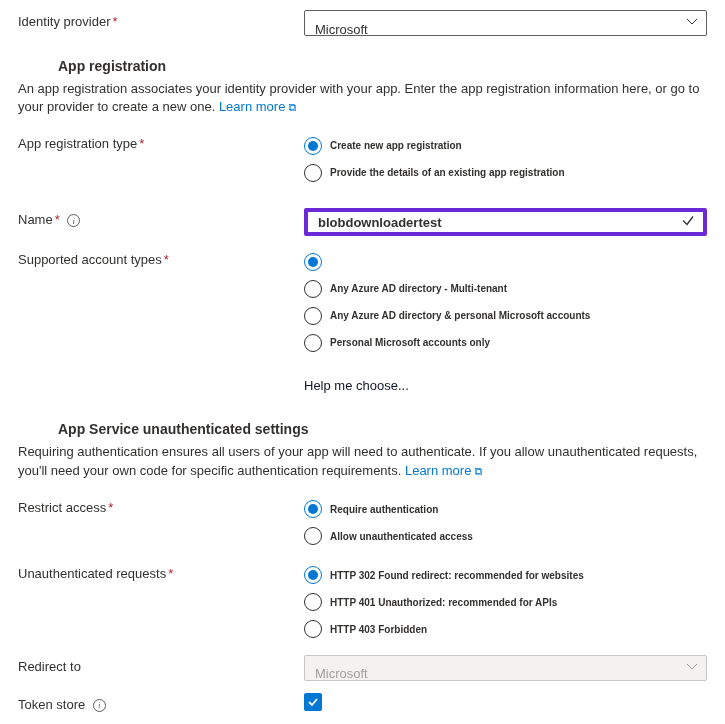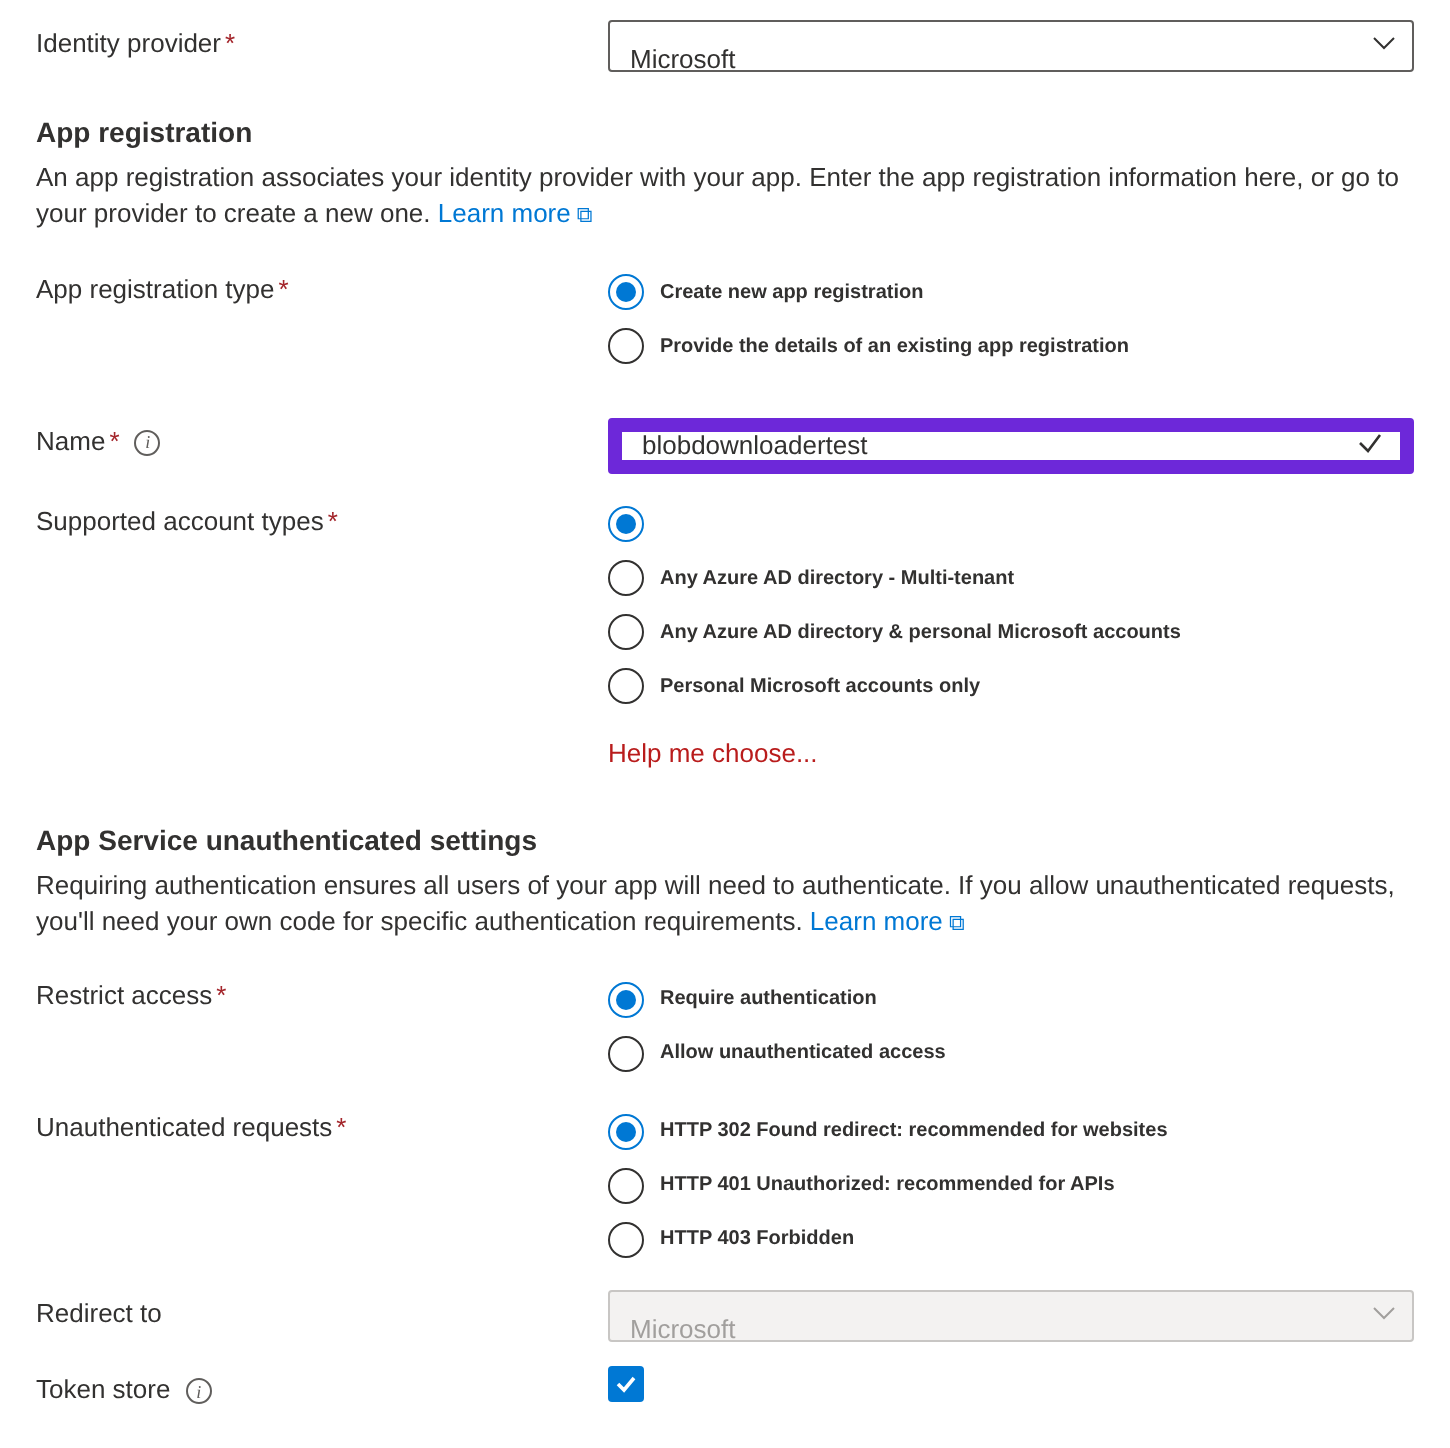--- a/index.html
+++ b/index.html
@@ -26,20 +26,21 @@
     .field-value {
       flex: 1;
       min-width: 0;
     }
     .required-star { color: #a4262c; margin-left: 2px; }
     .section-heading {
       font-weight: 600;
       font-size: 14px;
       margin-top: 22px;
       margin-bottom: 6px;
+      margin-left: 40px;
     }
     .section-desc {
       font-size: 13px;
       color: #323130;
       line-height: 1.4;
       margin-bottom: 16px;
     }
     .link { color: #0078d4; text-decoration: none; cursor: pointer; }
     .link-ext::after { content: " ⧉"; font-size: 11px; }
     .dropdown {
@@ -63,27 +64,28 @@
     }
     .dropdown.disabled {
       background: #f3f2f1;
       color: #a19f9d;
       border-color: #c8c6c4;
       cursor: default;
     }
     .textbox {
       width: 100%;
       height: 28px;
-      border: 7px solid #6d28d9;
+      border: 4px solid #6d28d9;
       border-radius: 2px;
       padding: 0 30px 0 10px;
       font-size: 13px;
       position: relative;
       display: flex;
       align-items: center;
+      font-weight: bold;
     }
     .textbox .check {
       position: absolute;
       right: 8px;
       top: 50%;
       transform: translateY(-50%);
     }
     .radio-item {
       display: flex;
       align-items: center;
@@ -104,23 +106,23 @@
     .radio-circle.selected { border-color: #0078d4; }
     .radio-circle.selected::after {
       content: "";
       width: 10px;
       height: 10px;
       background: #0078d4;
       border-radius: 50%;
     }
     .radio-label { font-size: 10px; font-weight: bold; }
     .help-link {
-      color: #b91c1c;
-      font-size: 13px;
-      margin-top: 12px;
+      color: #0f172a;
+      font-size: 13px;
+      margin-top: 22px;
       display: inline-block;
       cursor: pointer;
       text-align: center;
     }
     .info-icon {
       display: inline-flex;
       width: 13px;
       height: 13px;
       border: 1px solid #605e5c;
       border-radius: 50%;

